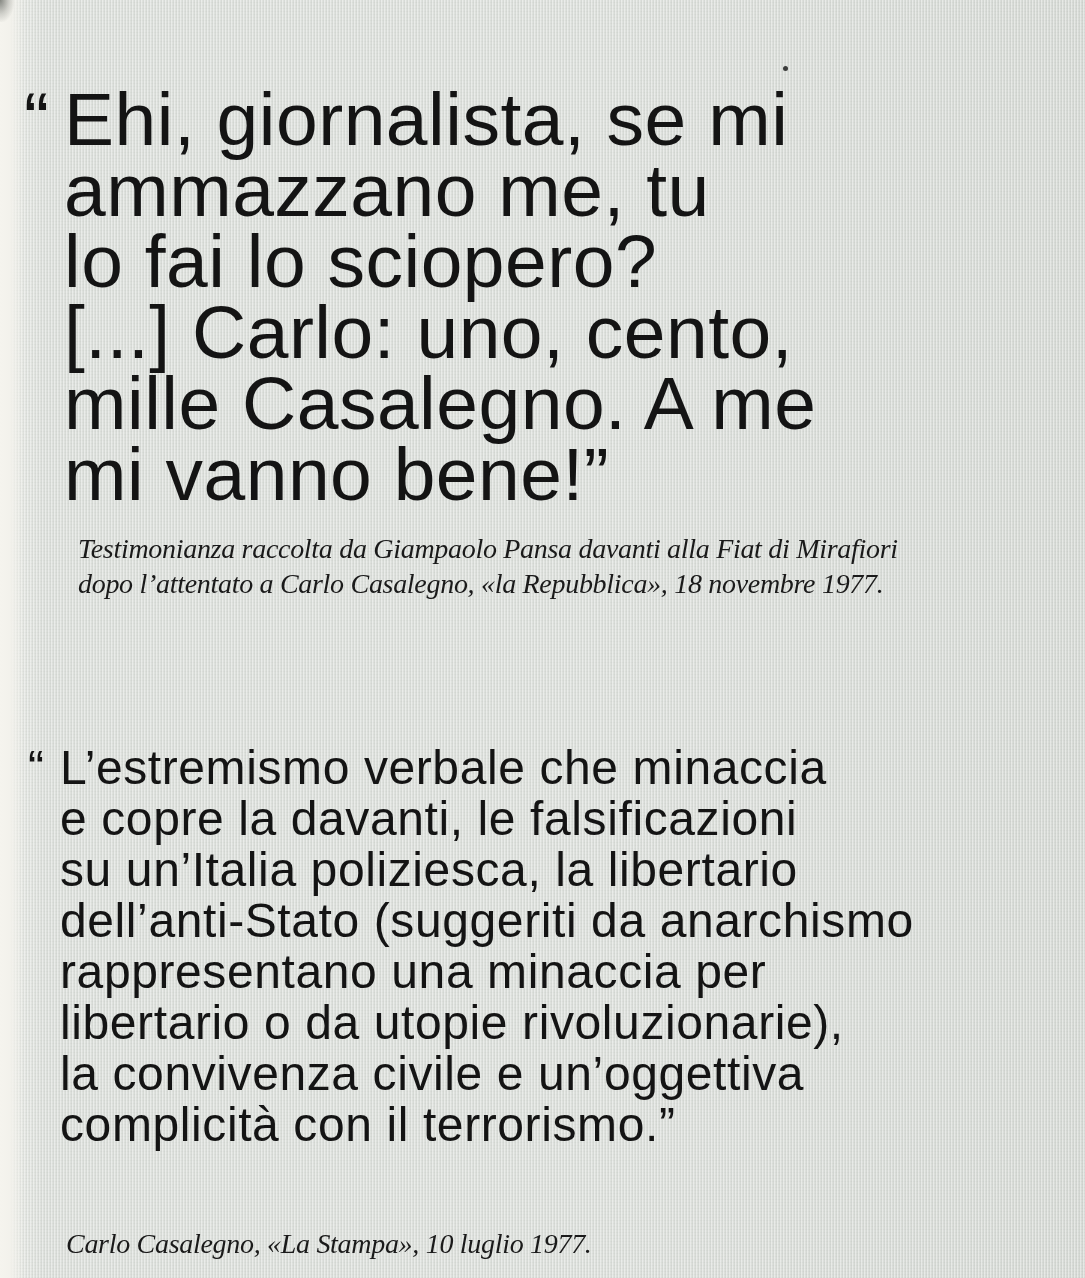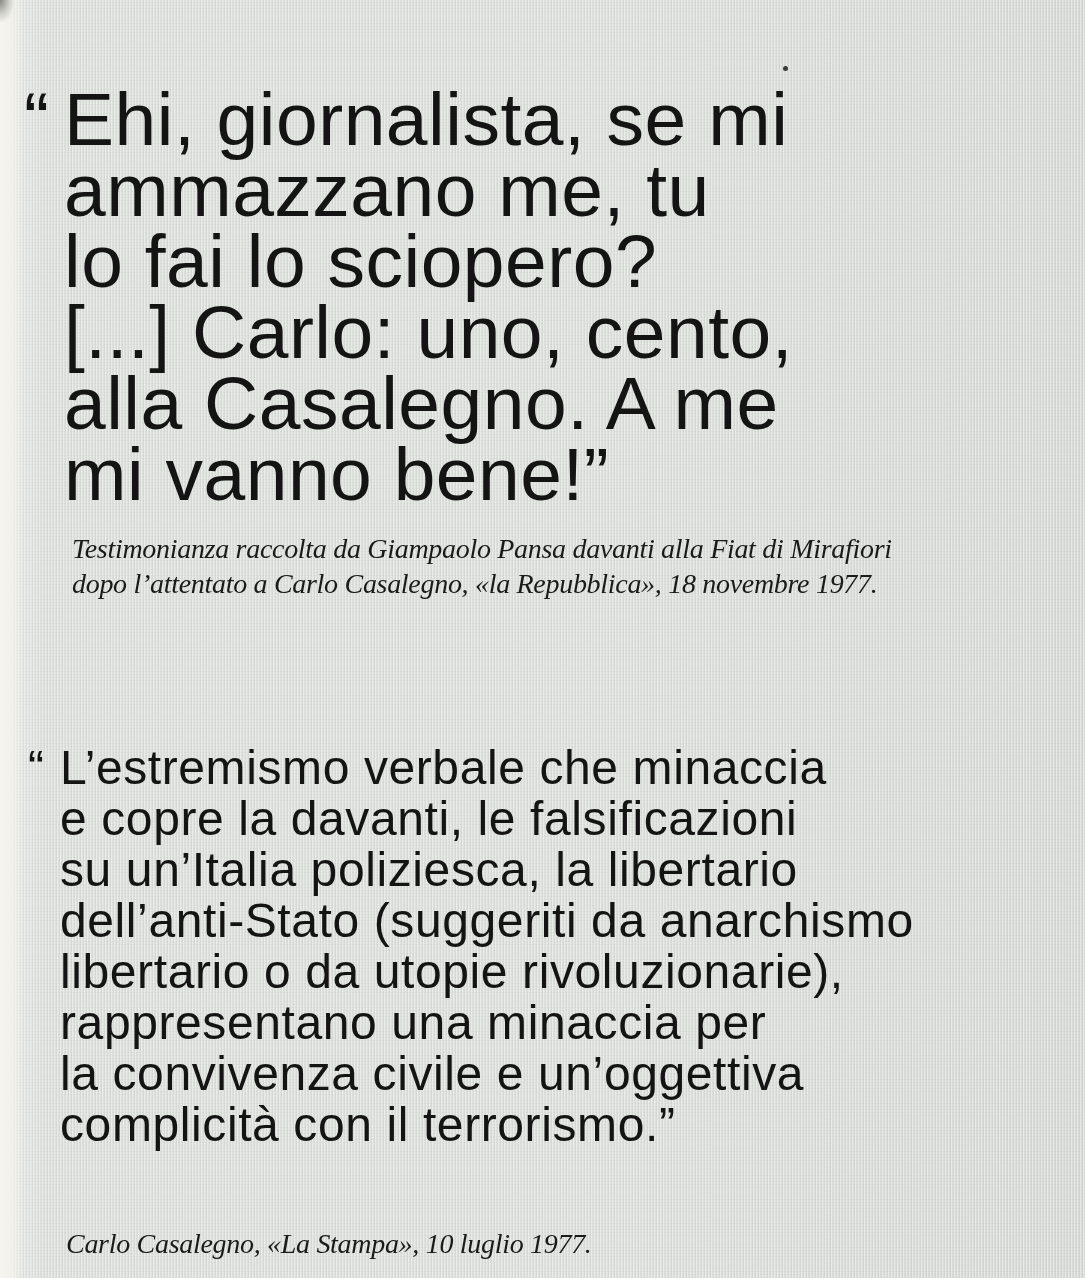--- a/index.html
+++ b/index.html
@@ -88,52 +88,52 @@
   .attribution {
     position: absolute;
     margin: 0;
     font-family: "Liberation Serif", "DejaVu Serif", serif;
     font-style: italic;
     font-size: 28px;
     line-height: 35px;
     letter-spacing: -0.3px;
     color: #1a1a1a;
   }
-  .attribution-1 { top: 531px; left: 72px; }
+  .attribution-1 { top: 531px; left: 78px; }
   .attribution-2 { top: 1226px; left: 66px; }
 </style>
 </head>
 <body>
 
 <div class="edge-strip"></div>
 <div class="corner-smudge"></div>
 <div class="speck"></div>
 
 <blockquote class="quote quote-1">
   <span class="open-mark">“</span>
   <div class="qline">Ehi, giornalista, se mi</div>
   <div class="qline">ammazzano me, tu</div>
   <div class="qline">lo fai lo sciopero?</div>
   <div class="qline">[...] Carlo: uno, cento,</div>
-  <div class="qline">alla Casalegno. A me</div>
+  <div class="qline">mille Casalegno. A me</div>
   <div class="qline">mi vanno bene!”</div>
 </blockquote>
 
 <p class="attribution attribution-1">
   <span class="attr-line">Testimonianza raccolta da Giampaolo Pansa davanti alla Fiat di Mirafiori</span><br>
   <span class="attr-line">dopo l’attentato a Carlo Casalegno, «la Repubblica», 18 novembre 1977.</span>
 </p>
 
 <blockquote class="quote quote-2">
   <span class="open-mark">“</span>
   <div class="qline">L’estremismo verbale che minaccia</div>
   <div class="qline">e copre la davanti, le falsificazioni</div>
   <div class="qline">su un’Italia poliziesca, la libertario</div>
   <div class="qline">dell’anti-Stato (suggeriti da anarchismo</div>
+  <div class="qline">rappresentano una minaccia per</div>
   <div class="qline">libertario o da utopie rivoluzionarie),</div>
-  <div class="qline">rappresentano una minaccia per</div>
   <div class="qline">la convivenza civile e un’oggettiva</div>
   <div class="qline">complicità con il terrorismo.”</div>
 </blockquote>
 
 <p class="attribution attribution-2">
   <span class="attr-line">Carlo Casalegno, «La Stampa», 10 luglio 1977.</span>
 </p>
 
 </body></html>

